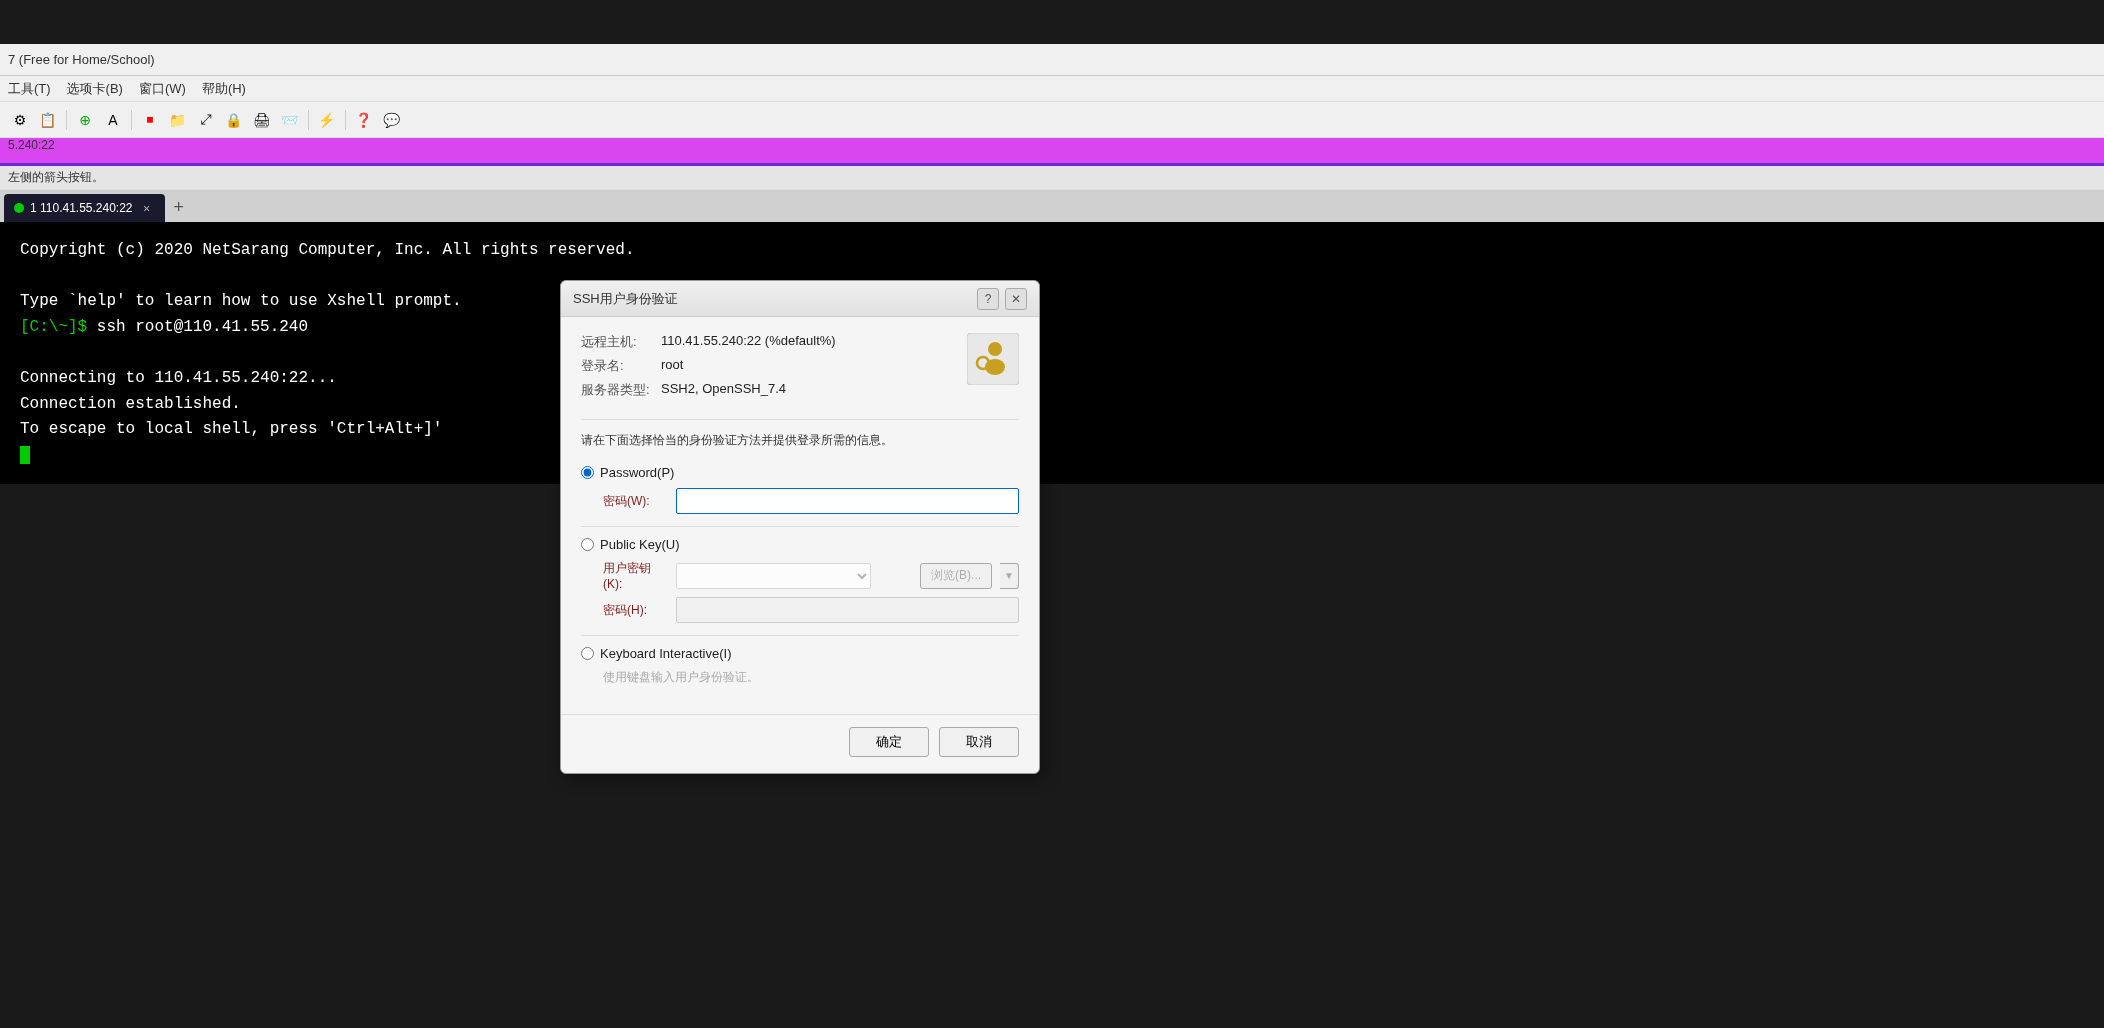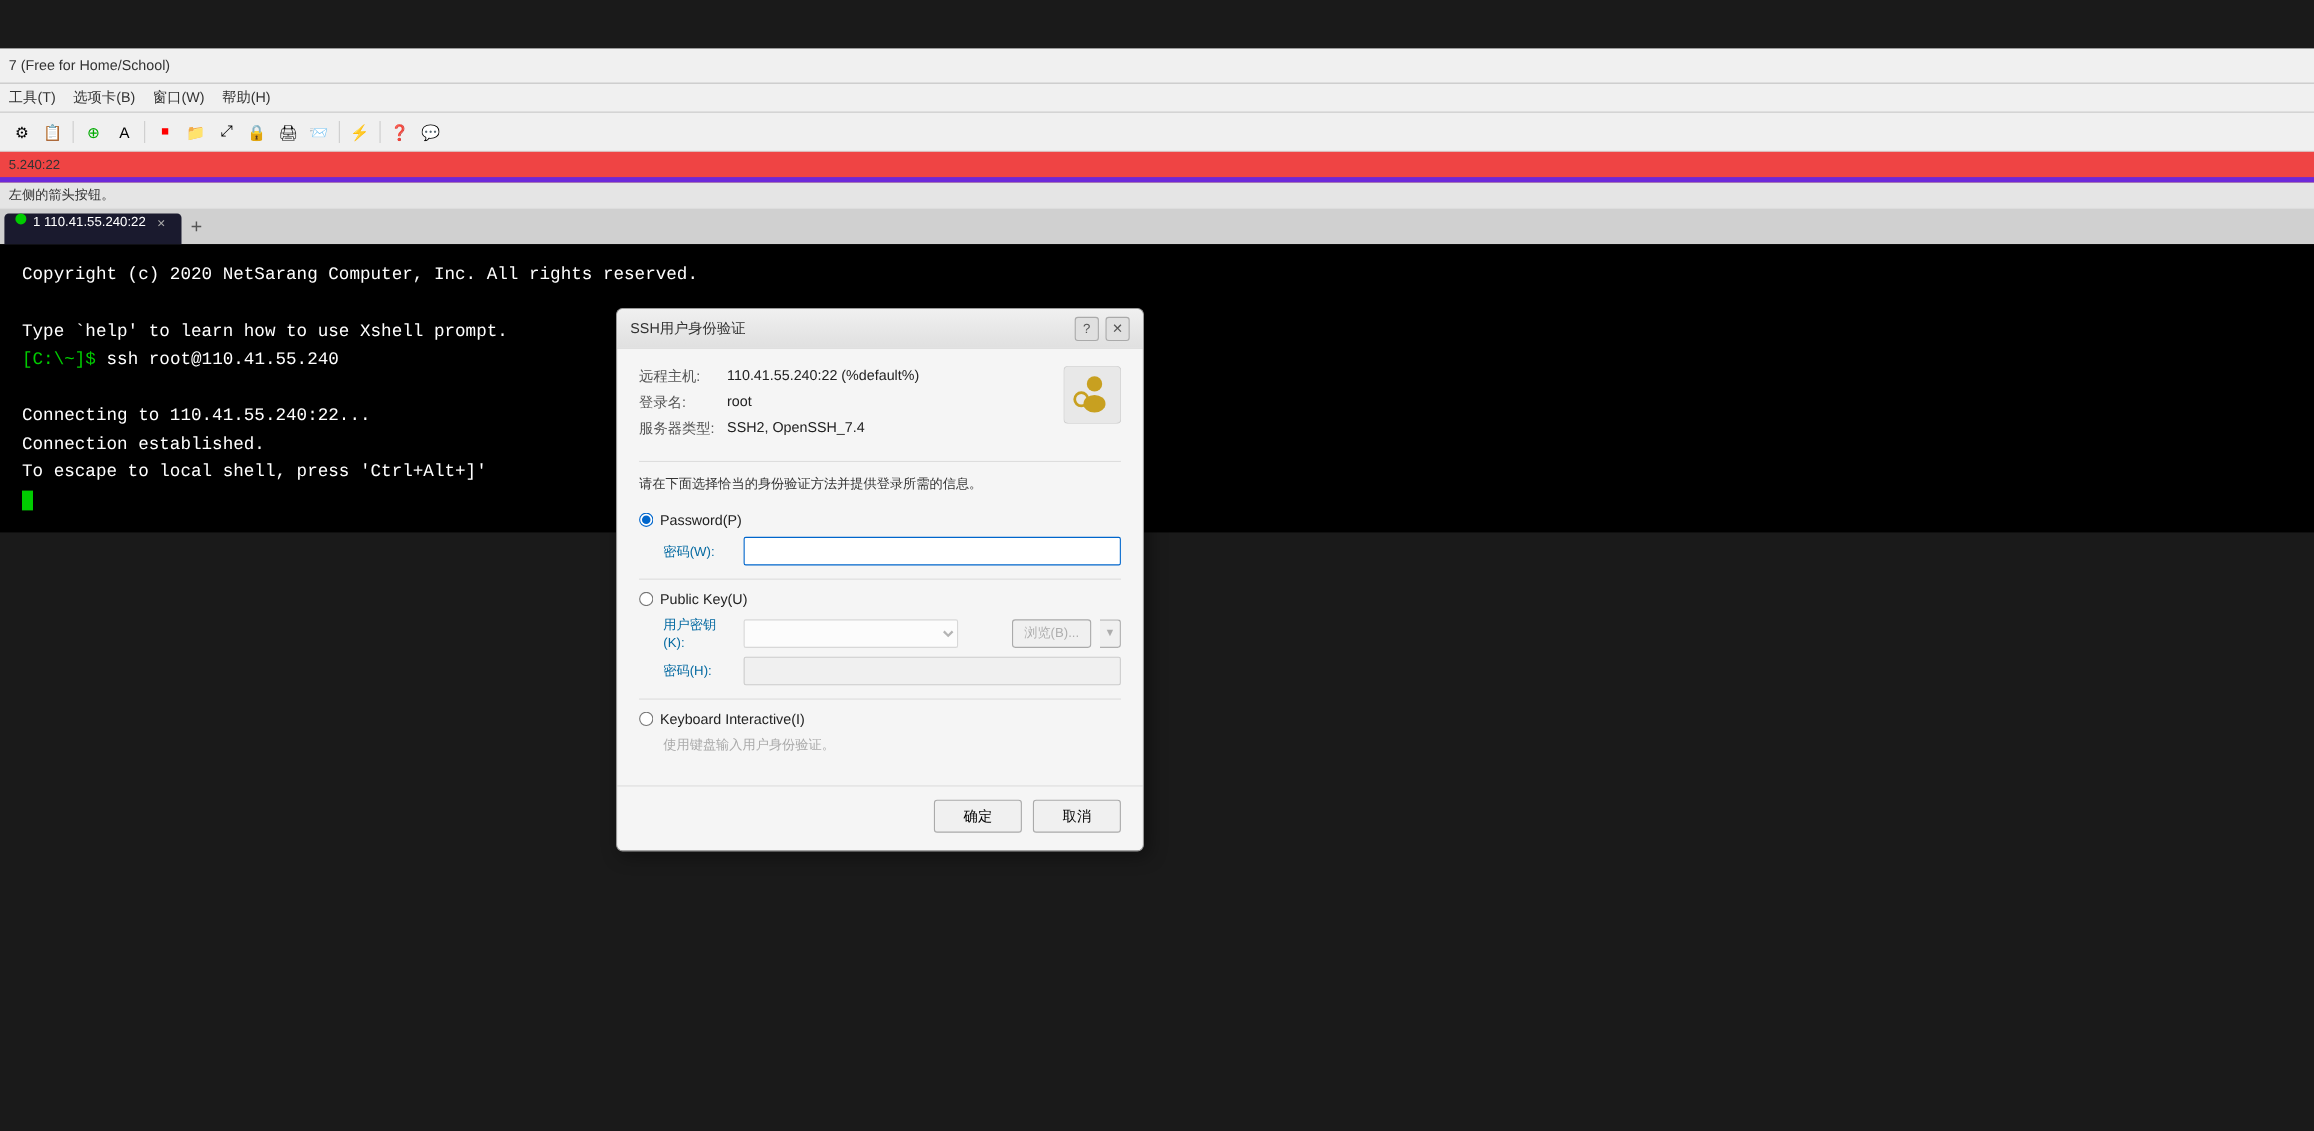--- a/index.html
+++ b/index.html
@@ -73,25 +73,25 @@
       width: 1px;
       height: 20px;
       background: #ccc;
       margin: 0 2px;
     }
 
     
     .address-bar {
       width: 100%;
       height: 28px;
-      background: #ef4444;
-      display: flex;
-      align-items: center;
+      background: #d946ef;
+      display: flex;
+      align-items: flex-start;
       padding: 0 8px;
-      border-bottom: 5px solid #6d28d9;
+      border-bottom: 3px solid #6d28d9;
     }
     .address-text {
       font-size: 12px;
       font-family: 'Microsoft YaHei', Arial, sans-serif;
       color: #333;
     }
 
     
     .status-bar {
       width: 100%;
@@ -113,21 +113,21 @@
       background: #d0d0d0;
       display: flex;
       align-items: flex-end;
       padding: 0 4px;
     }
     .tab {
       height: 28px;
       background: #1a1a2e;
       border-radius: 4px 4px 0 0;
       display: flex;
-      align-items: flex-start;
+      align-items: center;
       padding: 0 10px;
       gap: 6px;
       cursor: pointer;
       min-width: 140px;
     }
     .tab-dot {
       width: 10px;
       height: 10px;
       border-radius: 50%;
       background: #00cc00;
@@ -306,21 +306,21 @@
       flex-direction: column;
       gap: 6px;
     }
     .field-row {
       display: flex;
       align-items: center;
       gap: 8px;
     }
     .field-label {
       font-size: 12px;
-      color: #0369a1;
+      color: #7f1d1d;
       width: 65px;
       flex-shrink: 0;
     }
     .field-input {
       flex: 1;
       height: 26px;
       border: 1px solid #0066cc;
       border-radius: 2px;
       padding: 0 6px;
       font-size: 13px;

